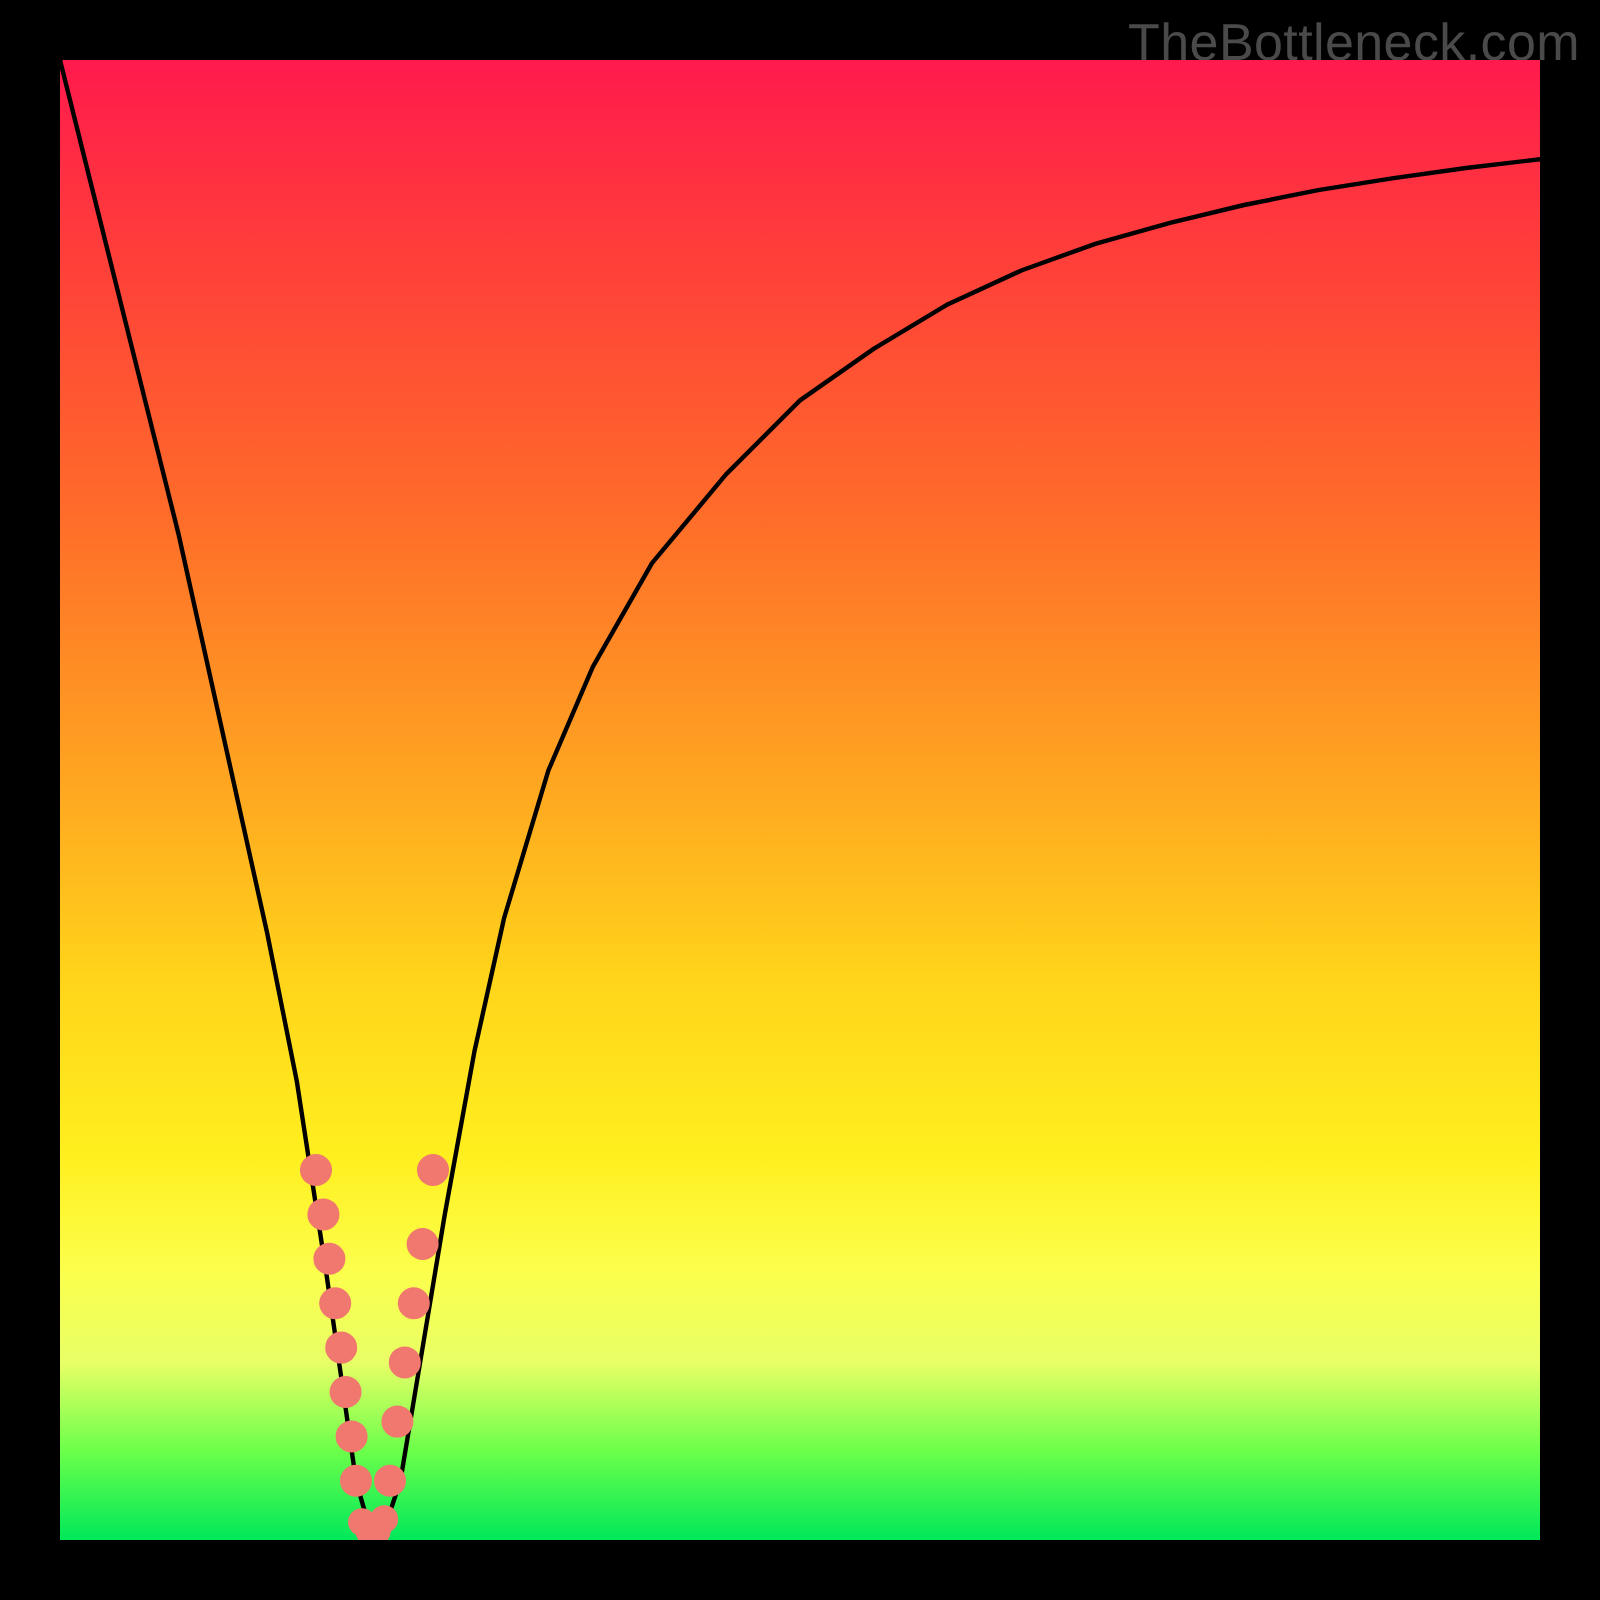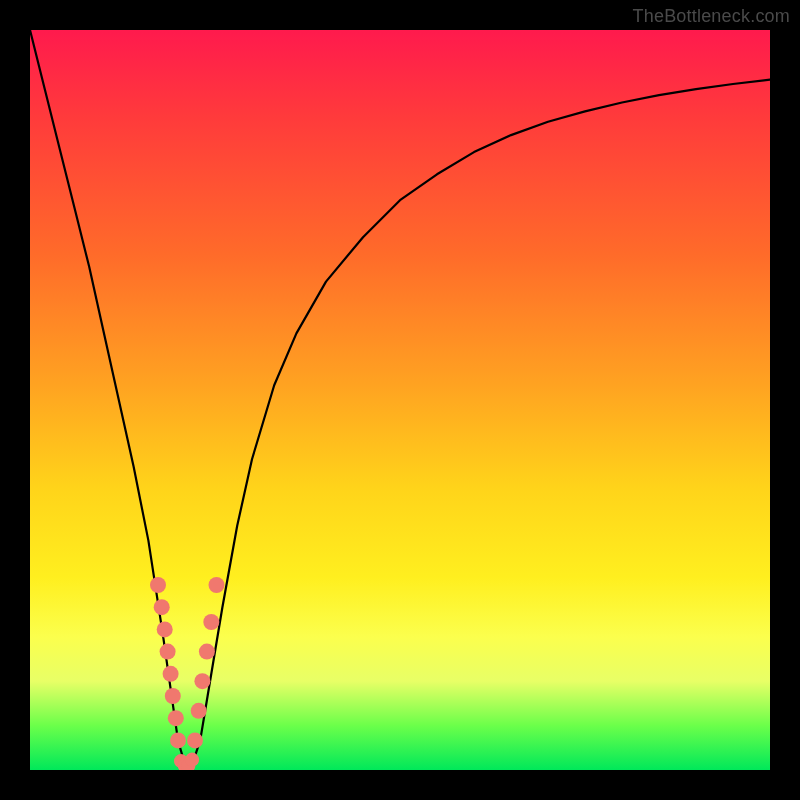--- a/index.html
+++ b/index.html
@@ -44,21 +44,21 @@
   }
   .curve-layer {
     position: absolute;
     inset: 0;
   }
   .watermark {
     position: absolute;
     top: 6px;
     right: 10px;
     color: #4a4a4a;
-    font-size: 18px;
+    font-size: 26px;
     letter-spacing: 0.2px;
     user-select: none;
   }
 </style>
 </head>
 <body>
 
 <div class="frame">
   <div class="watermark">TheBottleneck.com</div>
 

